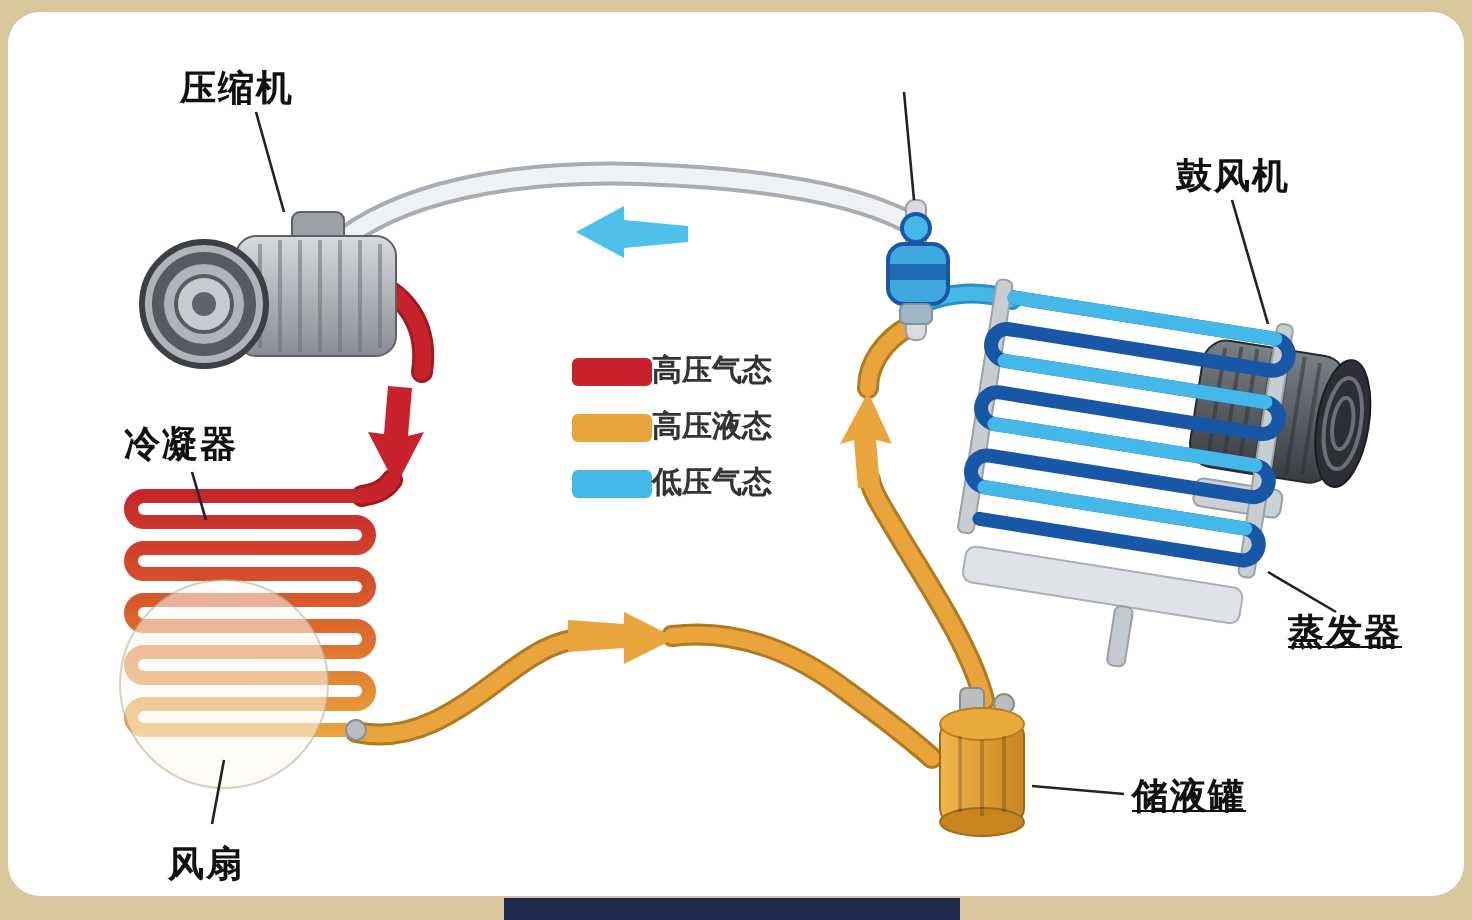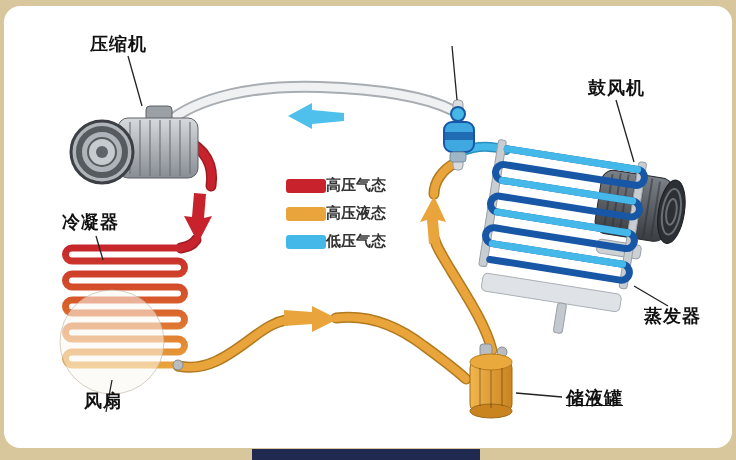--- a/index.html
+++ b/index.html
@@ -161,23 +161,23 @@
       <line x1="96" y1="236" x2="103" y2="260"></line>
       <line x1="668" y1="306" x2="634" y2="286"></line>
       <line x1="562" y1="397" x2="516" y2="393"></line>
       <line x1="106" y1="412" x2="112" y2="380"></line>
     </g>
   </svg>
 
   <div class="label" style="left:90px;top:32px;">压缩机</div>
   <div class="label" style="left:588px;top:76px;text-align:center;">鼓风机</div>
   <div class="label" style="left:62px;top:210px;font-family:Liberation Serif, serif;">冷凝器</div>
-  <div class="label" style="left:644px;top:304px;">蒸发器</div>
+  <div class="label" style="left:644px;top:304px;text-decoration:underline;">蒸发器</div>
   <div class="label" style="left:566px;top:386px;text-decoration:underline;">储液罐</div>
-  <div class="label" style="left:84px;top:389px;">风扇</div>
+  <div class="label" style="left:84px;top:420px;">风扇</div>
 
   <div class="legend">
     <div class="legend-row">
       <span class="swatch" style="background: rgb(200, 35, 44);"></span>
       <span class="legend-label">高压气态</span>
     </div>
     <div class="legend-row">
       <span class="swatch" style="background: rgb(233, 164, 59);"></span>
       <span class="legend-label">高压液态</span>
     </div>

